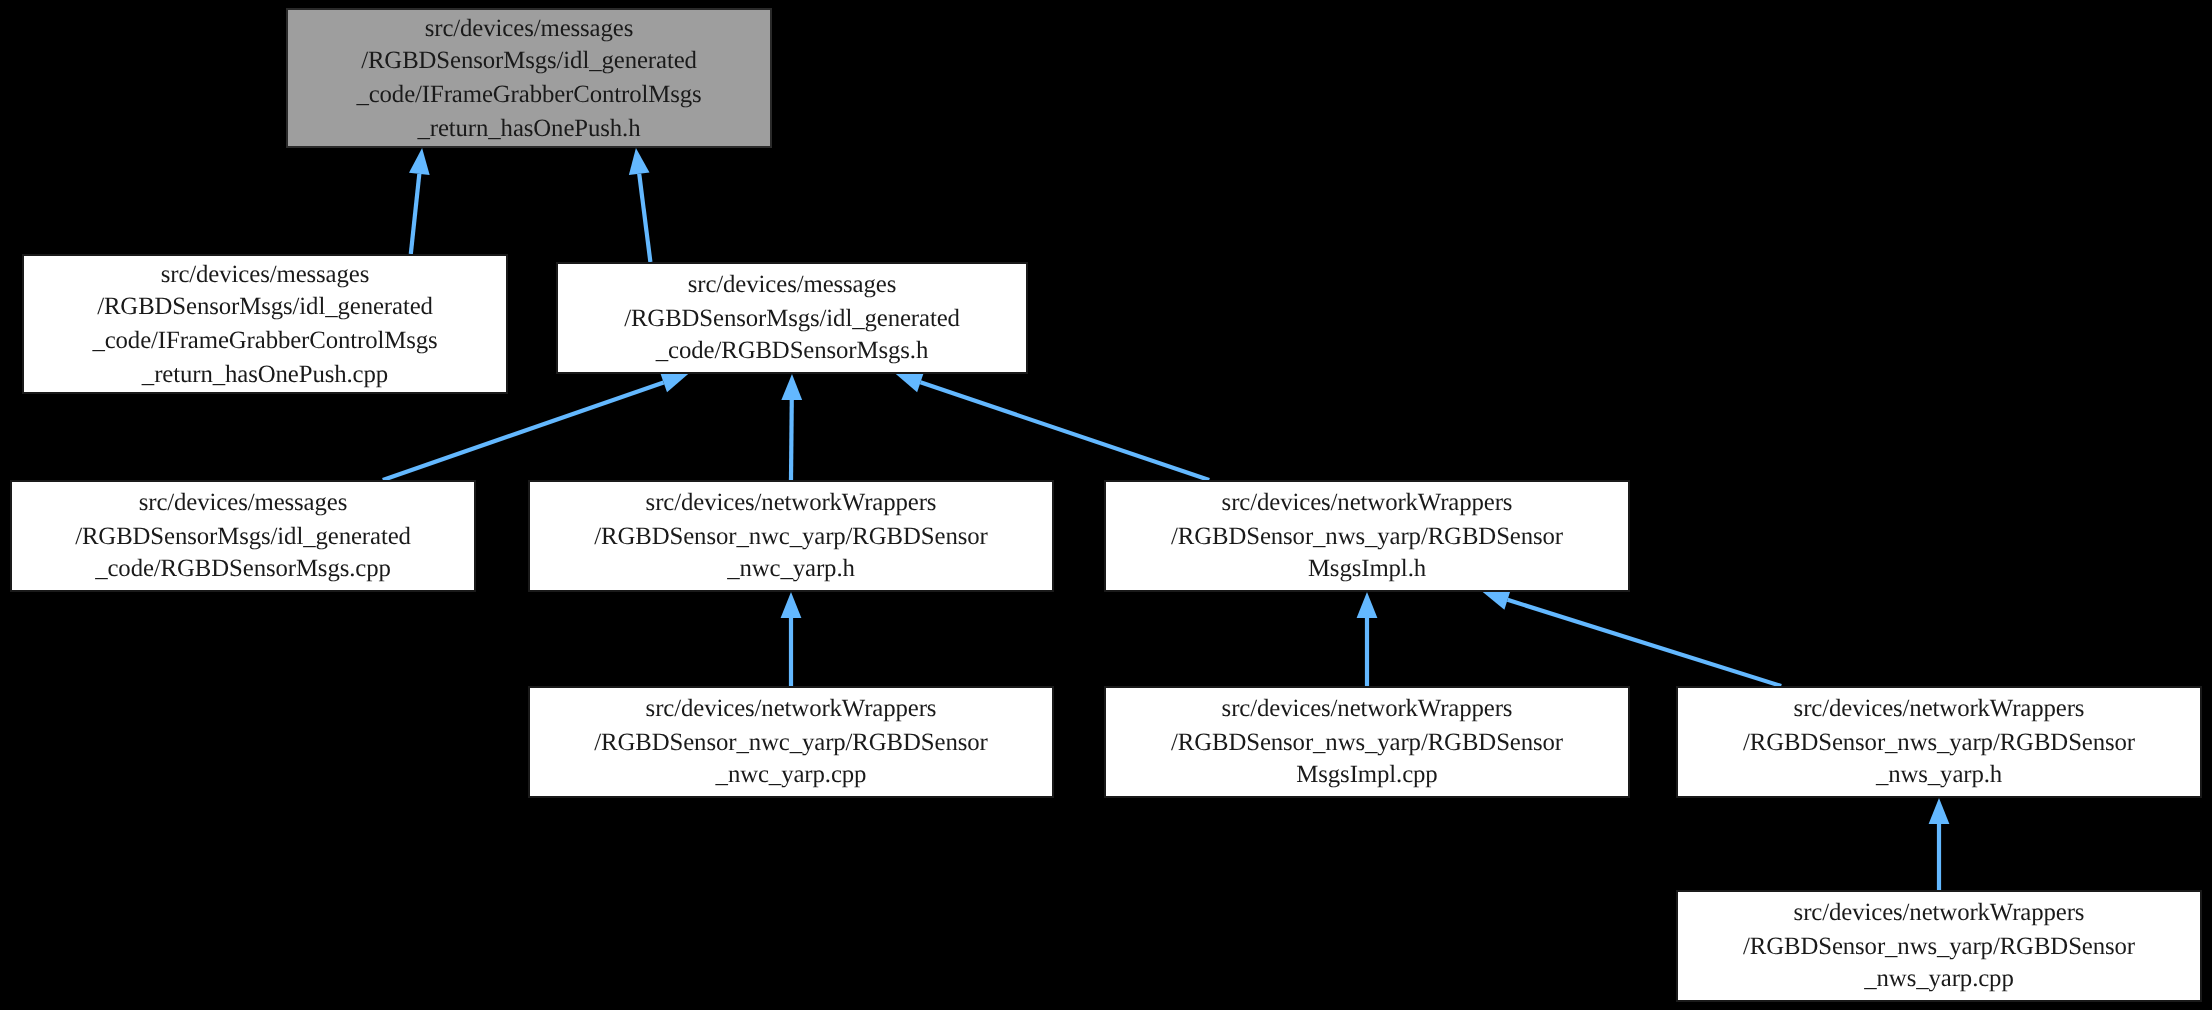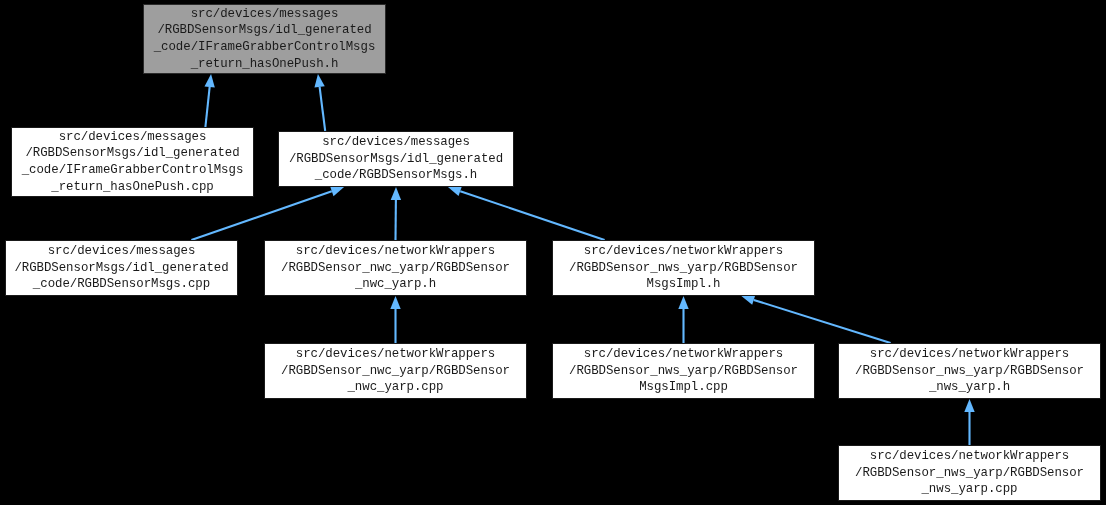--- a/index.html
+++ b/index.html
@@ -6,21 +6,21 @@
     margin: 0;
     padding: 0;
     background: #000000;
   }
   #graph {
     position: relative;
     width: 1106px;
     height: 505px;
     background: #000000;
     overflow: hidden;
-    font-family: Liberation Mono, monospace;
+    font-family: Liberation Serif, serif;
   }
   #edges {
     position: absolute;
     left: 0;
     top: 0;
     width: 1106px;
     height: 505px;
   }
   .node {
     position: absolute;

